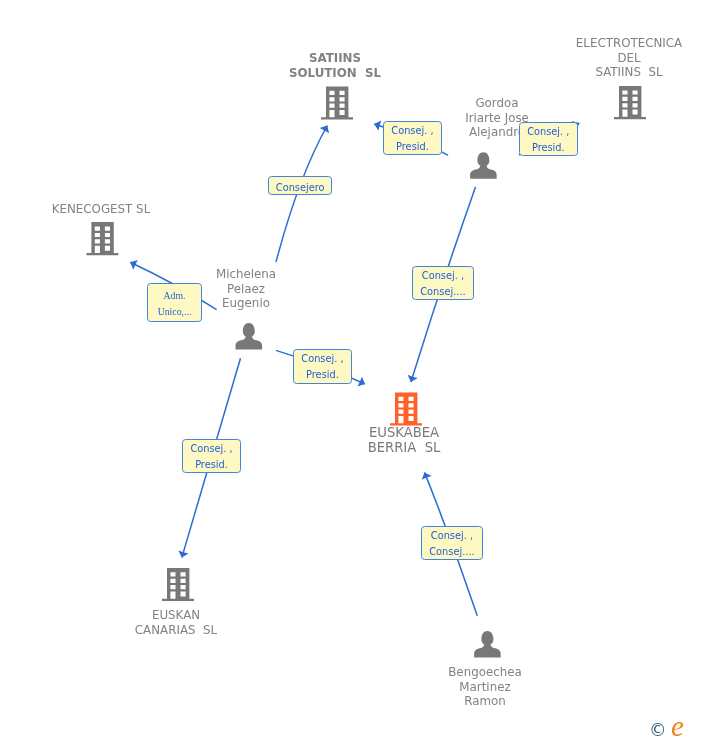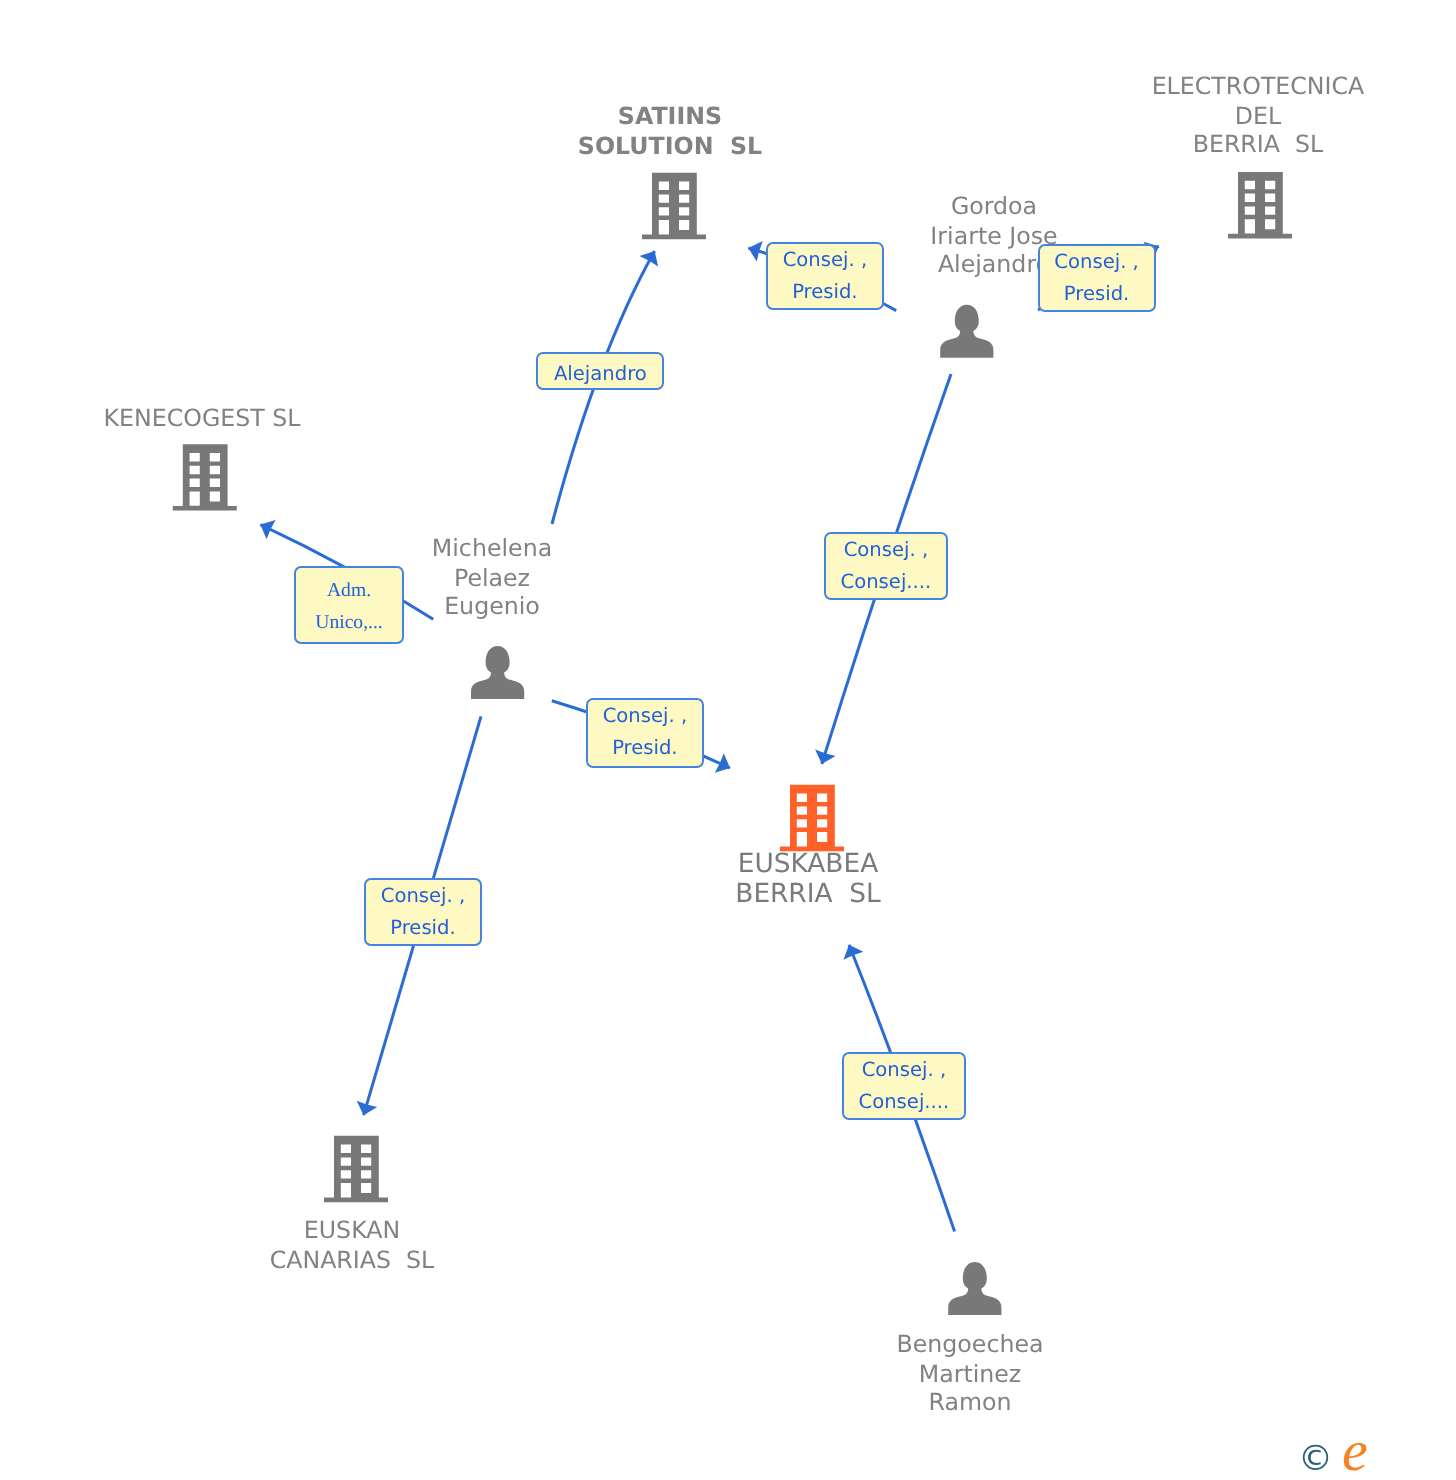--- a/index.html
+++ b/index.html
@@ -70,39 +70,39 @@
     <path class="nicon" d="M395 392.4H417.4V423.29999999999995H395ZM390 423.29999999999995H422V425.59999999999997H390ZM398.4 396.79999999999995h5.1v4.2h-5.1ZM408.5 396.79999999999995h5.1v4.2h-5.1ZM398.4 403.2h5.1v4.2h-5.1ZM408.5 403.2h5.1v4.2h-5.1ZM398.4 409.59999999999997h5.1v4.2h-5.1ZM408.5 409.59999999999997h5.1v4.2h-5.1ZM398.4 416h5.1v7.2h-5.1ZM408.5 416h5.1v5h-5.1Z" fill="#ff6128" fill-rule="evenodd"></path>
     <path class="nicon" d="M167 567.9H189.4V598.8H167ZM162 598.8H194V601.1H162ZM170.4 572.3h5.1v4.2h-5.1ZM180.5 572.3h5.1v4.2h-5.1ZM170.4 578.6999999999999h5.1v4.2h-5.1ZM180.5 578.6999999999999h5.1v4.2h-5.1ZM170.4 585.1h5.1v4.2h-5.1ZM180.5 585.1h5.1v4.2h-5.1ZM170.4 591.5h5.1v7.2h-5.1ZM180.5 591.5h5.1v5h-5.1Z" fill="#787878" fill-rule="evenodd"></path>
     <path class="nicon" d="M487.4 631.05C491.12 631.05 493.4 634.4999999999999 493.4 639.1919999999999C493.4 643.1249999999999 491 644.8499999999999 487.4 644.8499999999999C483.79999999999995 644.8499999999999 481.4 643.1249999999999 481.4 639.1919999999999C481.4 634.4999999999999 483.67999999999995 631.05 487.4 631.05ZM484.09999999999997 643.9499999999999L490.7 643.9499999999999C490.7 646.8499999999999 492.2 647.65 495 648.2499999999999C498.59999999999997 649.15 500.7 650.55 500.7 653.7499999999999L500.7 657.55L474.09999999999997 657.55L474.09999999999997 653.7499999999999C474.09999999999997 650.55 476.2 649.15 479.79999999999995 648.2499999999999C482.59999999999997 647.65 484.09999999999997 646.8499999999999 484.09999999999997 643.9499999999999Z" fill="#787878" fill-rule="nonzero"></path>
   </svg>
 
   <div id="texts">
     <div class="node-text" style="left: 335px; top: 50.65px; font-weight: bold;">SATIINS
 SOLUTION  SL</div>
     <div class="node-text" style="left: 628.8px; top: 35.65px;">ELECTROTECNICA
 DEL
-BERRIA  SL</div>
+SATIINS  SL</div>
     <div class="node-text" style="left: 100.6px; top: 201.8px;">KENECOGEST SL</div>
     <div class="node-text" style="left: 246.1px; top: 267.05px;">Michelena
 Pelaez
 Eugenio</div>
     <div class="node-text" style="left: 497px; top: 96.45px;">Gordoa
 Iriarte Jose
 Alejandro</div>
     <div class="node-text focus" style="left: 403.8px; top: 426px;">EUSKABEA
 BERRIA  SL</div>
     <div class="node-text" style="left: 176.2px; top: 608.05px;">EUSKAN
 CANARIAS  SL</div>
     <div class="node-text" style="left: 485px; top: 665.35px;">Bengoechea
 Martinez
 Ramon</div>
   </div>
 
   <div id="labels">
-    <div class="elabel one" style="left: 267.9px; top: 176.1px; width: 64.4px; height: 18.5px;">Alejandro</div>
+    <div class="elabel one" style="left: 267.9px; top: 176.1px; width: 64.4px; height: 18.5px;">Consejero</div>
     <div class="elabel" style="left: 146.6px; top: 283px; width: 55px; height: 39px; font-family: Liberation Serif, serif;">Adm.
 Unico,...</div>
     <div class="elabel" style="left: 292.9px; top: 348.9px; width: 58.9px; height: 34.6px;">Consej. ,
 Presid.</div>
     <div class="elabel" style="left: 182.1px; top: 439.4px; width: 59px; height: 34.2px;">Consej. ,
 Presid.</div>
     <div class="elabel" style="left: 382.9px; top: 120.5px; width: 58.9px; height: 34.1px;">Consej. ,
 Presid.</div>
     <div class="elabel" style="left: 518.7px; top: 122.2px; width: 58.6px; height: 33.9px;">Consej. ,
 Presid.</div>

